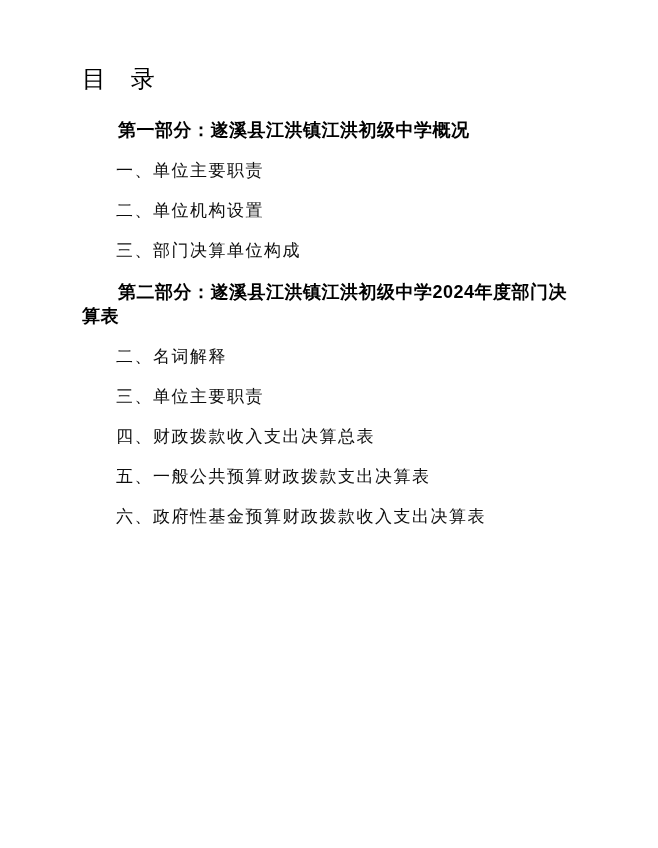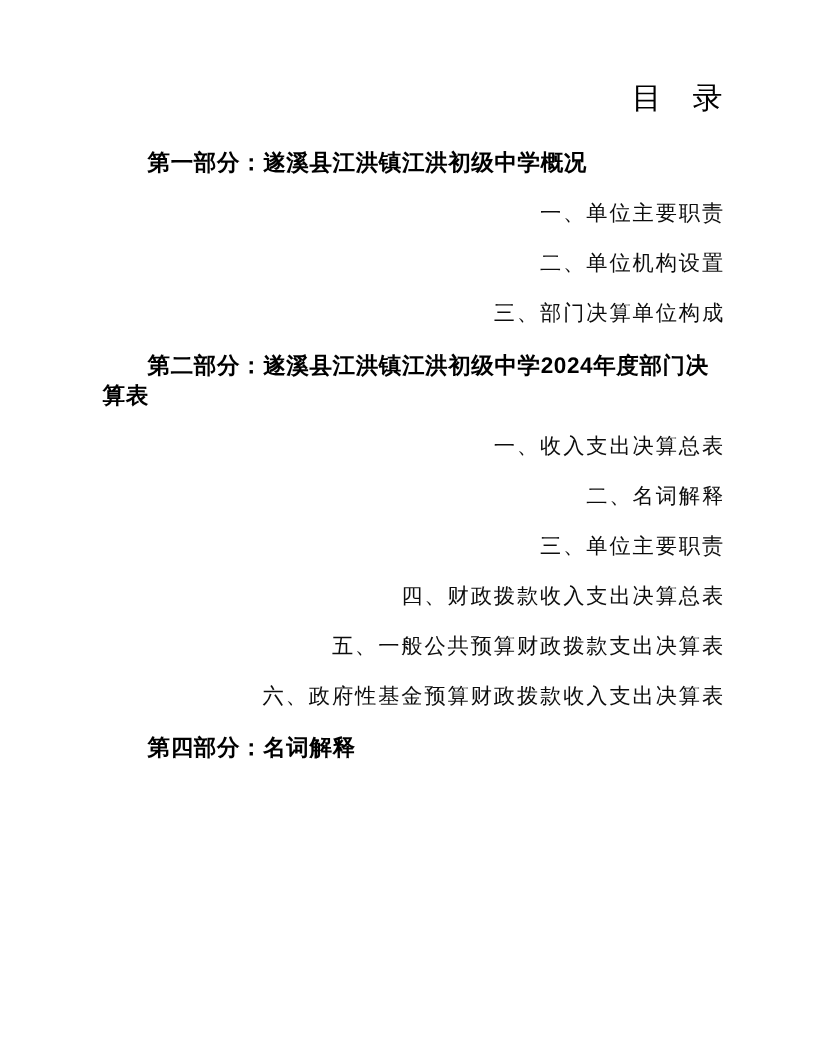--- a/index.html
+++ b/index.html
@@ -20,57 +20,54 @@
     background: #ffffff;
     color: #111111;
     padding: 64px 78px 0 82px;
     overflow: hidden;
   }
   .doc-title {
     margin: 0 0 24px 0;
     font-size: 24px;
     line-height: 30px;
     font-weight: 400;
-    text-align: right;
+    text-align: left;
     letter-spacing: 2px;
     word-spacing: 14px;
     color: #000000;
   }
   .toc p {
     margin: 0 0 18px 0;
     text-indent: 2em;
     color: #0d0d0d;
   }
   .toc p.item {
     font-size: 17px;
     line-height: 22px;
     letter-spacing: 1.5px;
     font-weight: 400;
-    text-align: right;
   }
   .toc p.heading {
     font-size: 18px;
     line-height: 24px;
     letter-spacing: 0.5px;
     font-weight: 700;
     color: #000000;
   }
 </style>
 </head>
 <body>
 
 <div class="page">
   <h1 class="doc-title">目 录</h1>
   <div class="toc">
       <p class="heading">第一部分：遂溪县江洪镇江洪初级中学概况</p>
       <p class="item">一、单位主要职责</p>
       <p class="item">二、单位机构设置</p>
       <p class="item">三、部门决算单位构成</p>
       <p class="heading">第二部分：遂溪县江洪镇江洪初级中学2024年度部门决算表</p>
-      <p class="item">一、收入支出决算总表</p>
       <p class="item">二、名词解释</p>
       <p class="item">三、单位主要职责</p>
       <p class="item">四、财政拨款收入支出决算总表</p>
       <p class="item">五、一般公共预算财政拨款支出决算表</p>
       <p class="item">六、政府性基金预算财政拨款收入支出决算表</p>
-      <p class="heading">第四部分：名词解释</p>
     </div>
 </div>
 
 </body></html>

